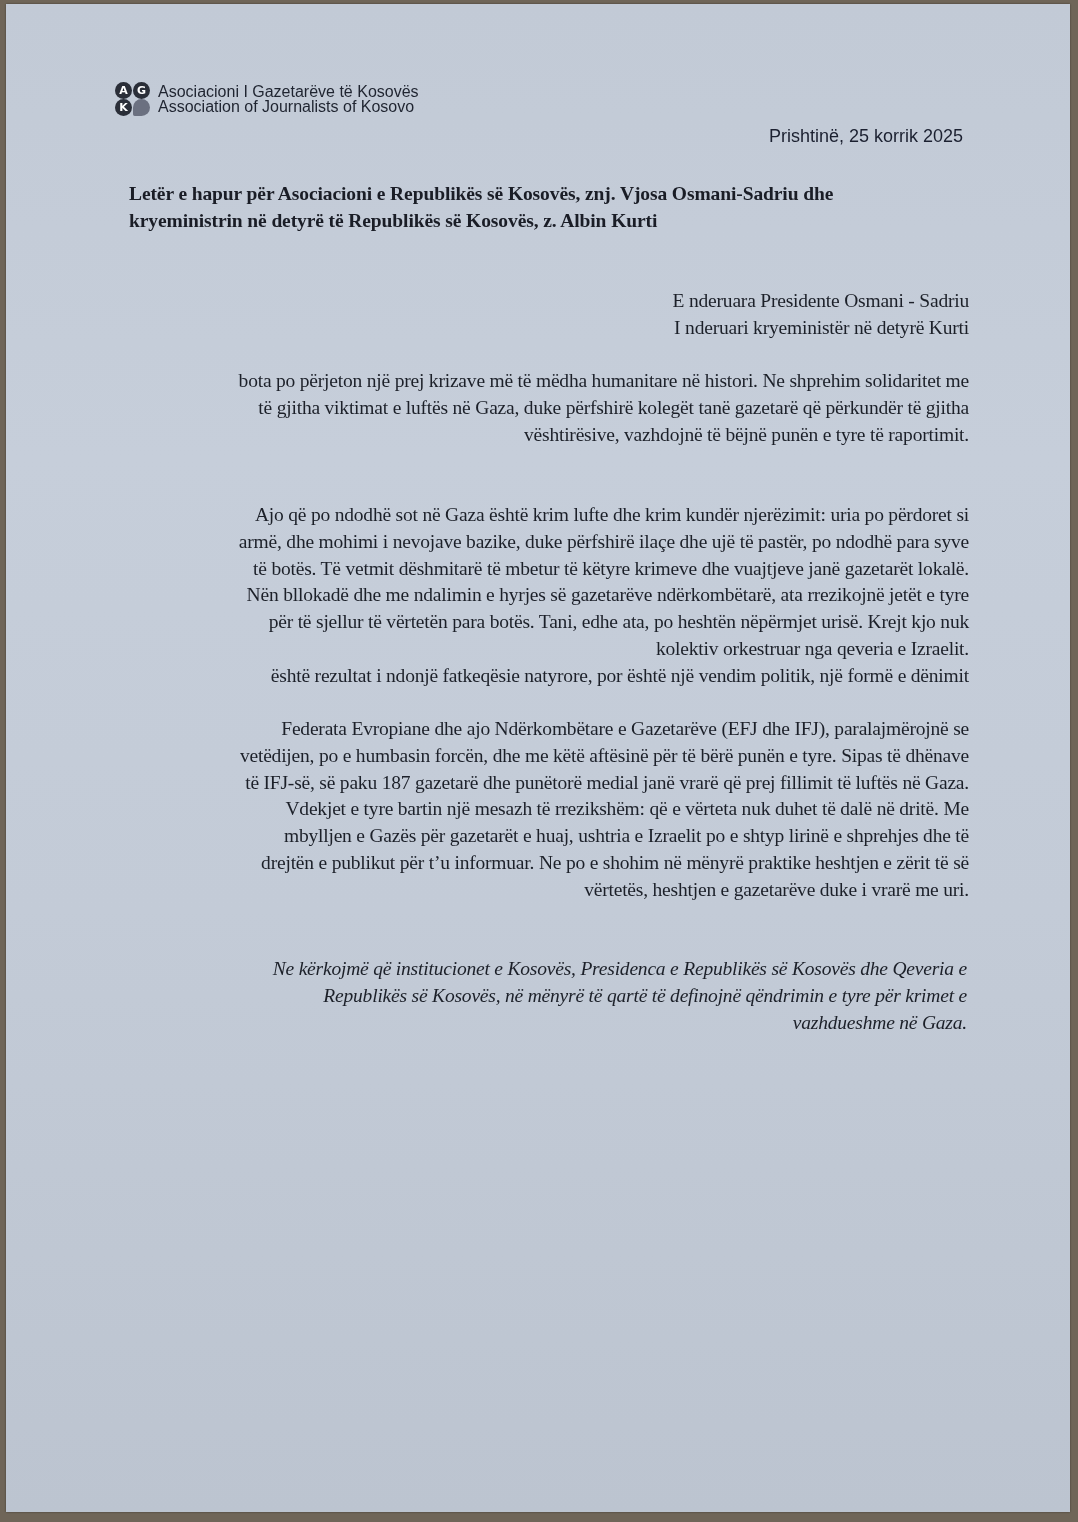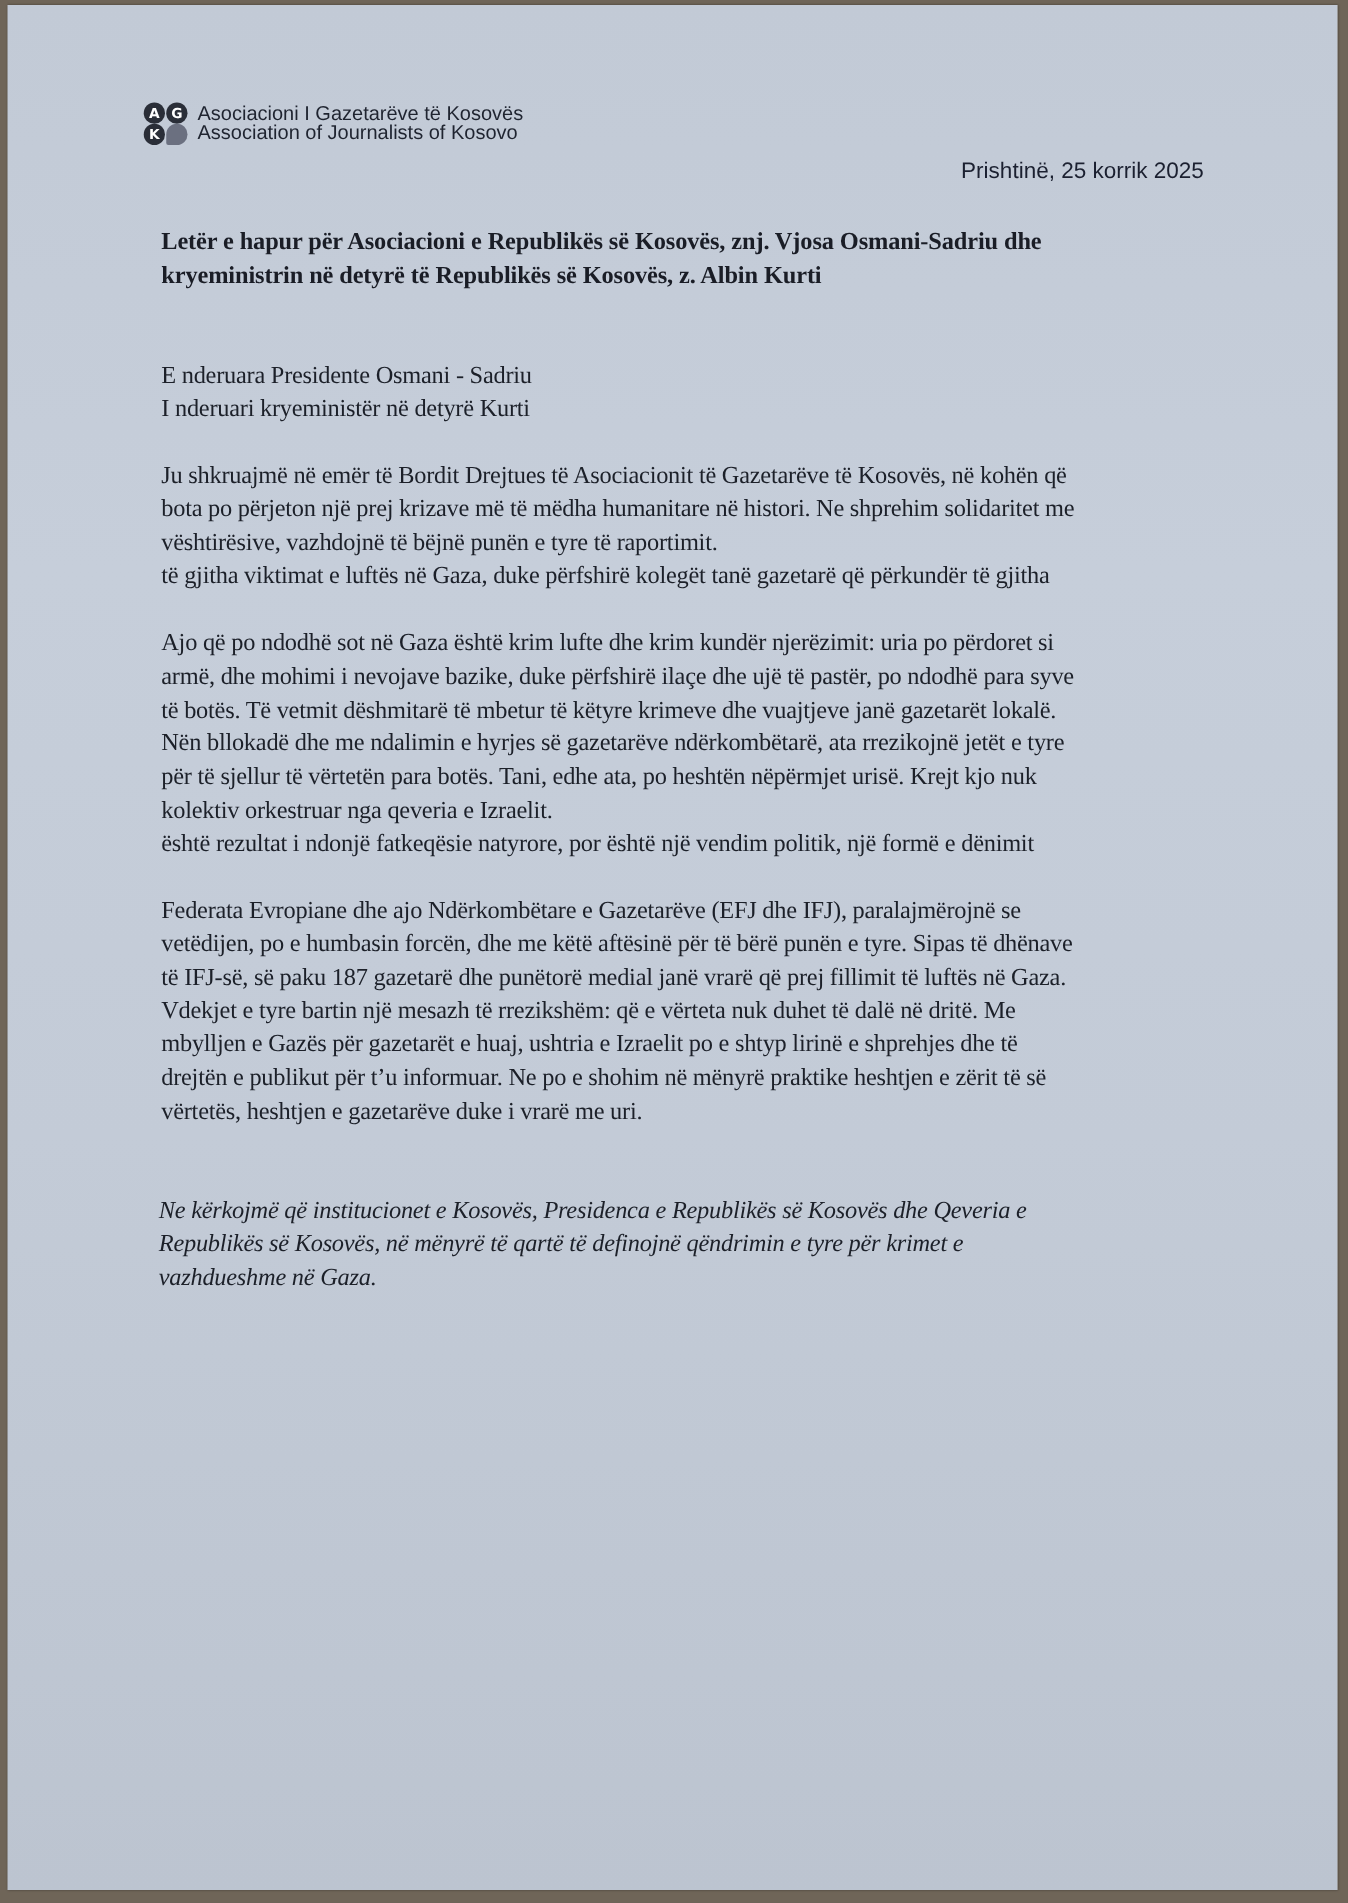--- a/index.html
+++ b/index.html
@@ -84,20 +84,21 @@
     }
     .body-text {
       position: absolute;
       left: 123px;
       width: 840px;
       font-family: "Liberation Serif", serif;
       font-size: 19.5px;
       line-height: 26.8px;
       color: #1c2029;
       letter-spacing: -0.2px;
+      text-align: right;
     }
     .salutation { top: 284px; }
     .p1 { top: 364px; }
     .p2 { top: 498px; }
     .p3 { top: 712px; }
     .p4 { top: 952px; left: 121px; font-style: italic; }
     .line { display: block; white-space: nowrap; }
   </style>
 </head>
 <body>
@@ -123,24 +124,23 @@
     <span class="line">Letër e hapur për Asociacioni e Republikës së Kosovës, znj. Vjosa Osmani-Sadriu dhe</span>
     <span class="line">kryeministrin në detyrë të Republikës së Kosovës, z. Albin Kurti</span>
   </div>
 
   <div class="body-text salutation">
     <span class="line">E nderuara Presidente Osmani - Sadriu</span>
     <span class="line">I nderuari kryeministër në detyrë Kurti</span>
   </div>
 
   <div class="body-text p1">
-    <span class="line">Ju shkruajmë në emër të Bordit Drejtues të Asociacionit të Gazetarëve të Kosovës, në kohën që</span>
     <span class="line">bota po përjeton një prej krizave më të mëdha humanitare në histori. Ne shprehim solidaritet me</span>
+    <span class="line">të gjitha viktimat e luftës në Gaza, duke përfshirë kolegët tanë gazetarë që përkundër të gjitha</span>
     <span class="line">vështirësive, vazhdojnë të bëjnë punën e tyre të raportimit.</span>
-    <span class="line">të gjitha viktimat e luftës në Gaza, duke përfshirë kolegët tanë gazetarë që përkundër të gjitha</span>
   </div>
 
   <div class="body-text p2">
     <span class="line">Ajo që po ndodhë sot në Gaza është krim lufte dhe krim kundër njerëzimit: uria po përdoret si</span>
     <span class="line">armë, dhe mohimi i nevojave bazike, duke përfshirë ilaçe dhe ujë të pastër, po ndodhë para syve</span>
     <span class="line">të botës. Të vetmit dëshmitarë të mbetur  të këtyre krimeve dhe vuajtjeve janë gazetarët lokalë.</span>
     <span class="line">Nën bllokadë dhe me ndalimin e hyrjes së gazetarëve ndërkombëtarë, ata rrezikojnë jetët e tyre</span>
     <span class="line">për të sjellur të vërtetën para botës. Tani, edhe ata, po heshtën nëpërmjet urisë. Krejt kjo nuk</span>
     <span class="line">kolektiv orkestruar nga qeveria e Izraelit.</span>
     <span class="line">është rezultat i ndonjë fatkeqësie natyrore, por është një vendim politik, një formë e dënimit</span>

